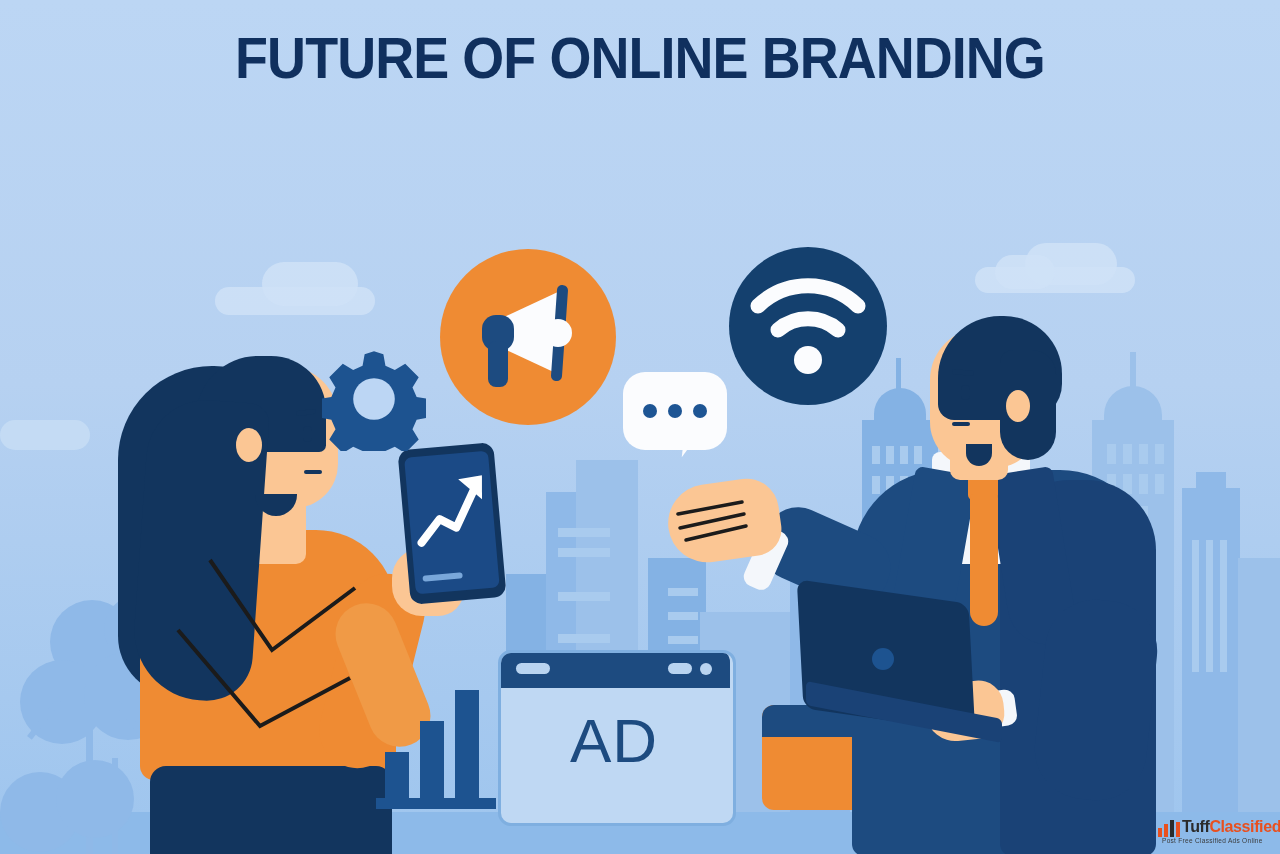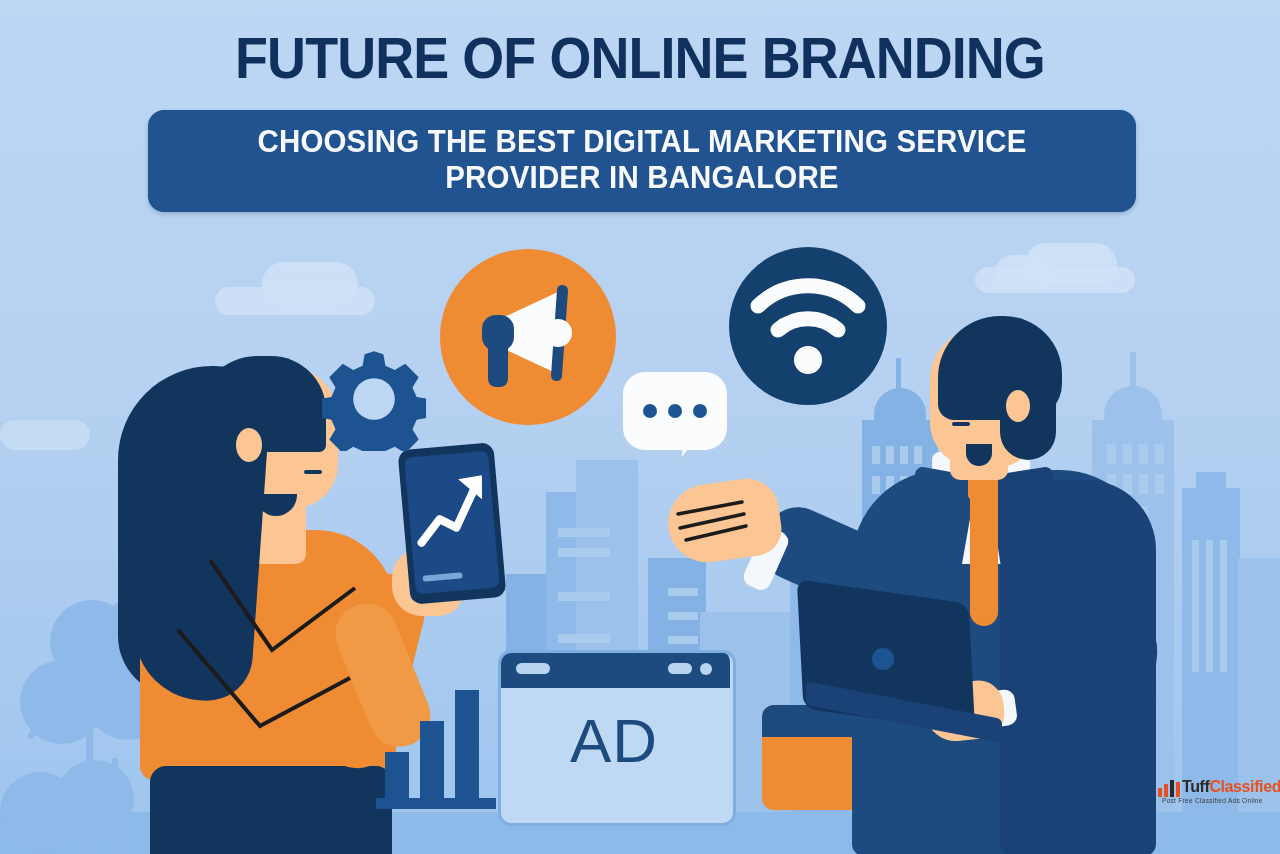--- a/index.html
+++ b/index.html
@@ -79,21 +79,21 @@
   #adwin .dot2{position:absolute;top:13px;left:202px;width:12px;height:12px;border-radius:50%;background:#b9d4f0;}
   #adtext{position:absolute;left:0;top:52px;width:226px;text-align:center;color:#1d4b80;
       font-size:62px;font-weight:normal;letter-spacing:1px;}
 
   
   #card{position:absolute;left:762px;top:705px;width:112px;height:105px;background:#ef8b33;border-radius:12px;}
   #card .top{position:absolute;left:0;top:0;width:112px;height:32px;background:#1d4b80;border-radius:12px 12px 0 0;}
 
   
   .shape{position:absolute;}
-  #logo{position:absolute;left:1156px;top:778px;width:118px;height:30px;}
+  #logo{position:absolute;left:1156px;top:818px;width:118px;height:30px;}
   #logo .lg-name{position:absolute;left:26px;top:0px;font-size:16px;font-weight:bold;letter-spacing:-.4px;}
   #logo .t1{color:#2b2b2b;}
   #logo .t2{color:#e8501f;}
   #logo .lg-tag{position:absolute;left:6px;top:19px;font-size:6.5px;color:#3a3a3a;letter-spacing:.3px;white-space:nowrap;}
   .lgbar{position:absolute;bottom:11px;width:4px;background:#e8501f;}
 </style>
 </head>
 <body>
 
 <div id="poster">
@@ -330,26 +330,20 @@
 
     <div class="shape" style="left:800px;top:592px;width:172px;height:128px;background:#12355e;
                 border-radius:12px;transform:skewY(11deg) rotate(-3deg);"></div>
     <div class="shape" style="left:872px;top:648px;width:22px;height:22px;background:#1d5390;border-radius:50%;"></div>
     <div class="shape" style="left:806px;top:700px;width:196px;height:24px;background:#1a4276;
                 border-radius:5px;transform:skewY(11deg);"></div>
   </div>
 
   <div id="title">FUTURE OF ONLINE BRANDING</div>
 
-  <div id="subtitle-bar">
-    <div id="subtitle">
-      <div>CHOOSING THE BEST DIGITAL MARKETING SERVICE</div>
-      <div>PROVIDER IN BANGALORE</div>
-    </div>
-  </div>
 
   <div id="logo">
     <div class="lgbar" style="left:2px;height:9px;"></div>
     <div class="lgbar" style="left:8px;height:13px;"></div>
     <div class="lgbar" style="left:14px;height:17px;background:#2b2b2b;"></div>
     <div class="lgbar" style="left:20px;height:15px;"></div>
     <div class="lg-name">
       <span class="t1">Tuff</span><span class="t2">Classified</span>
     </div>
     <div class="lg-tag">Post Free Classified Ads Online</div>

